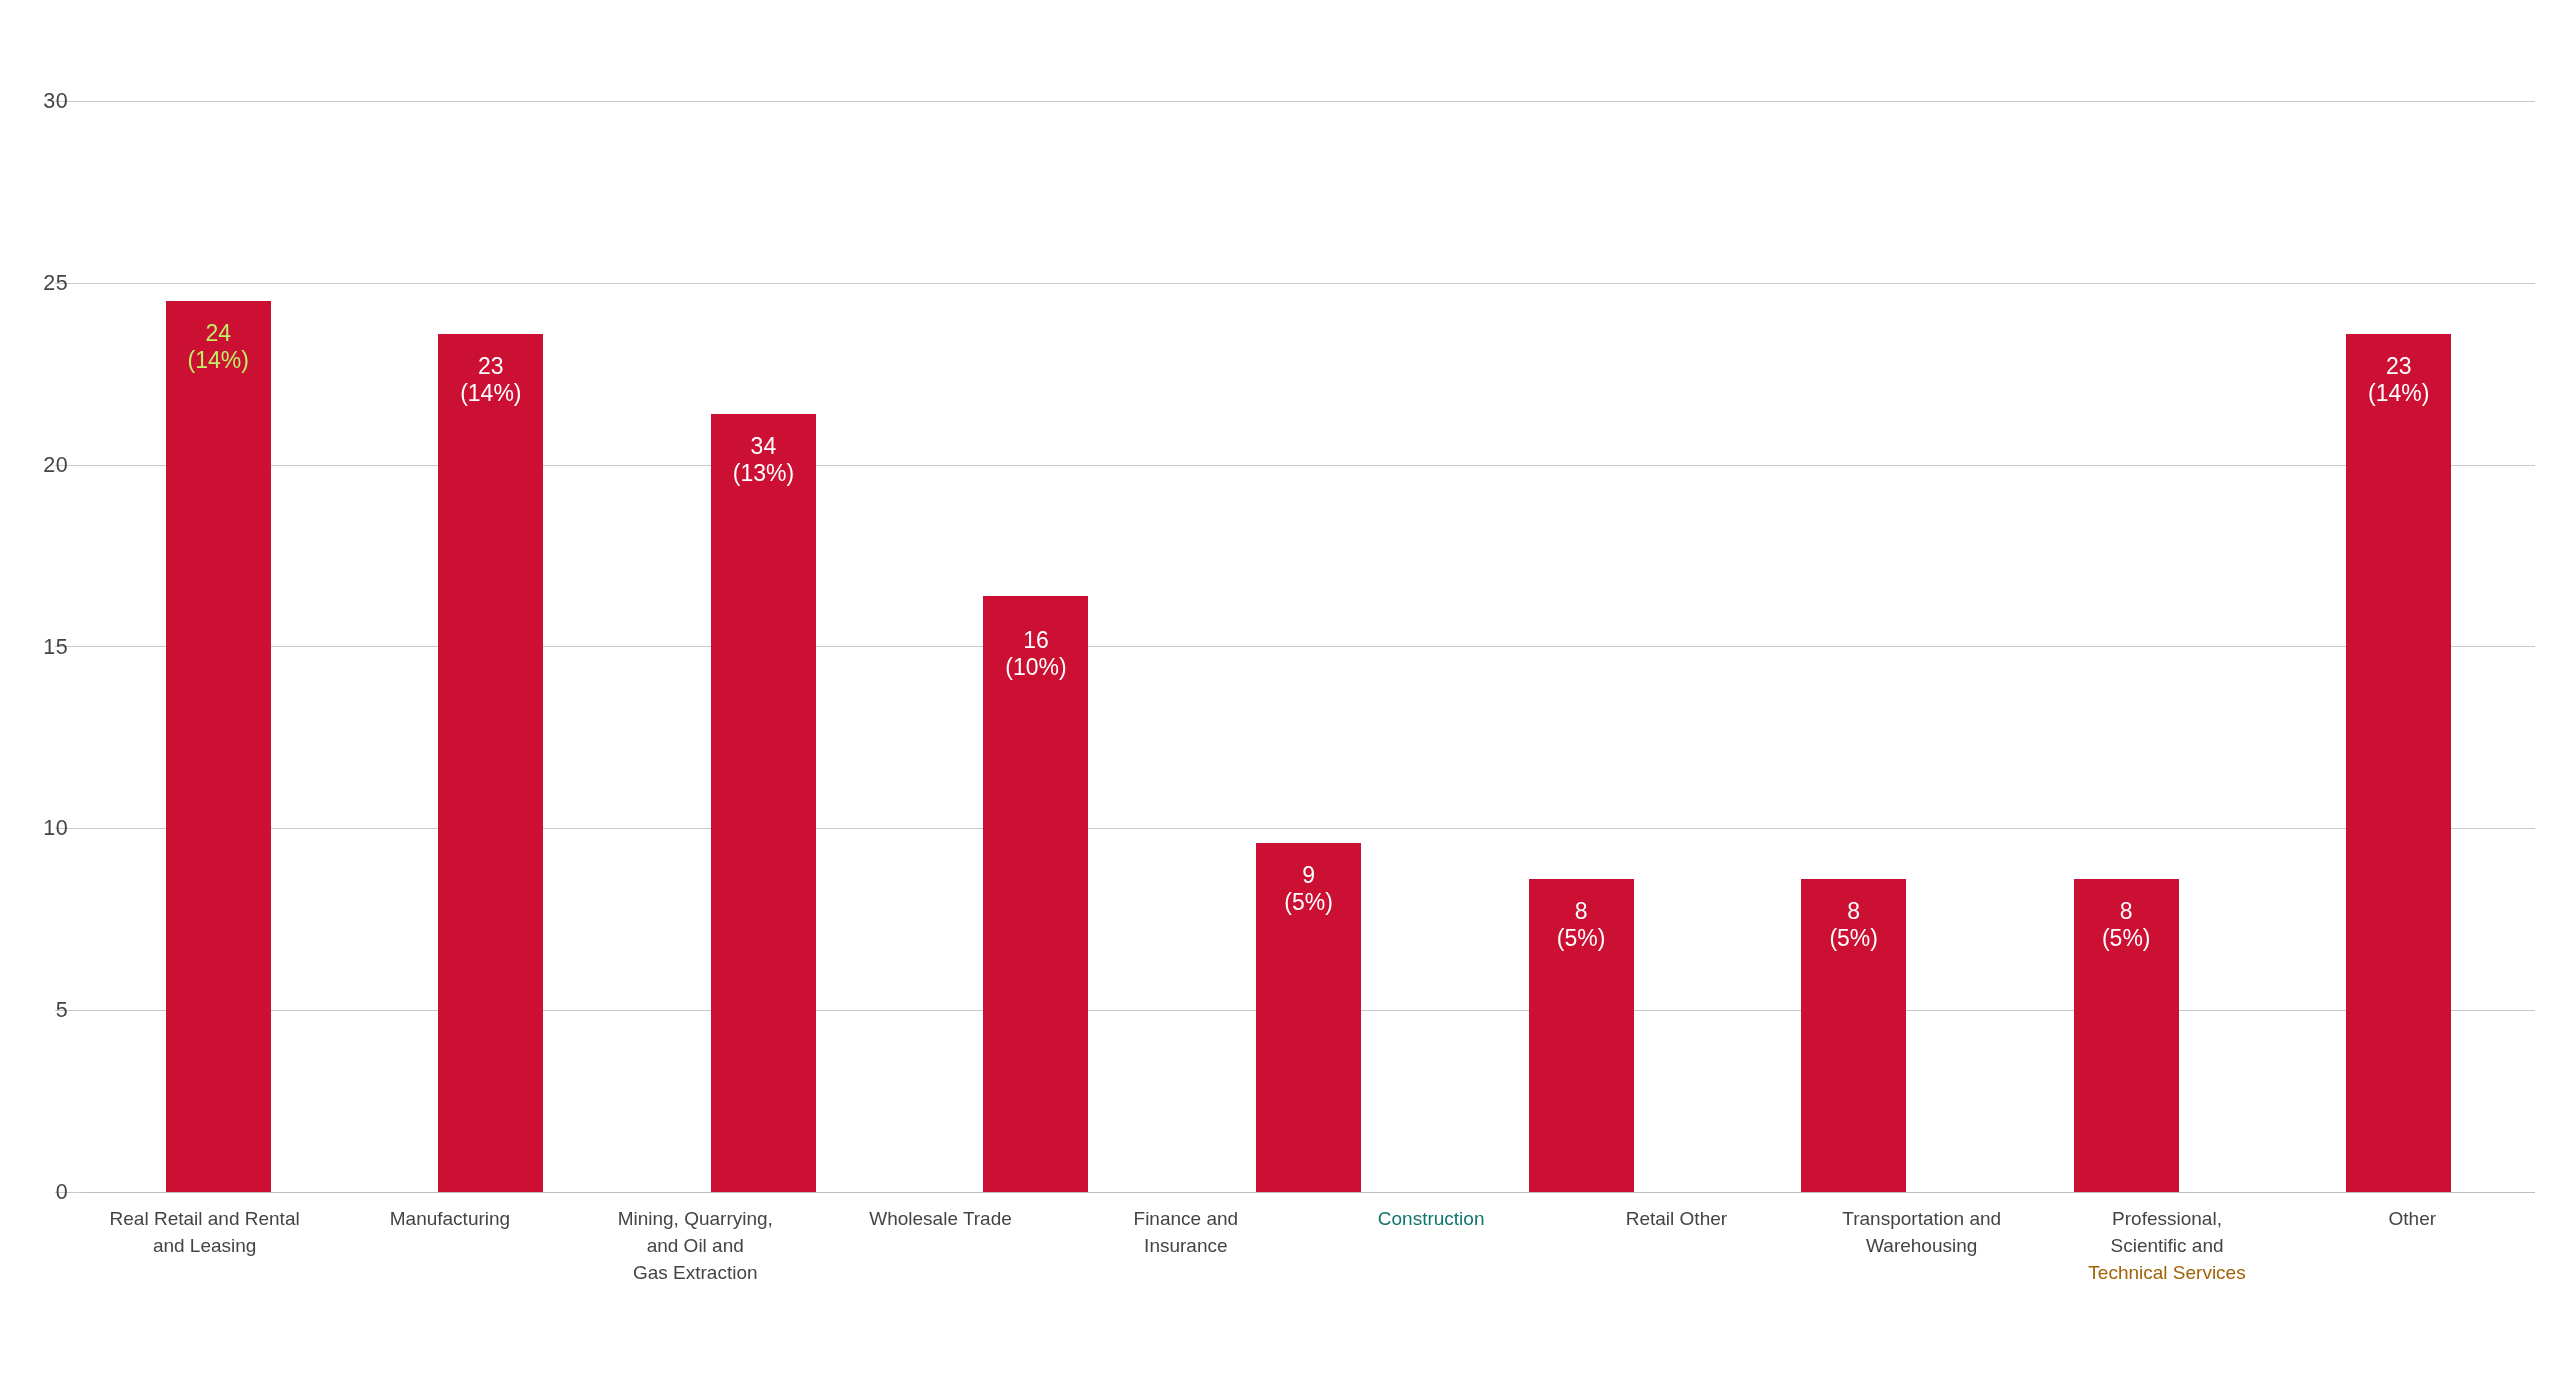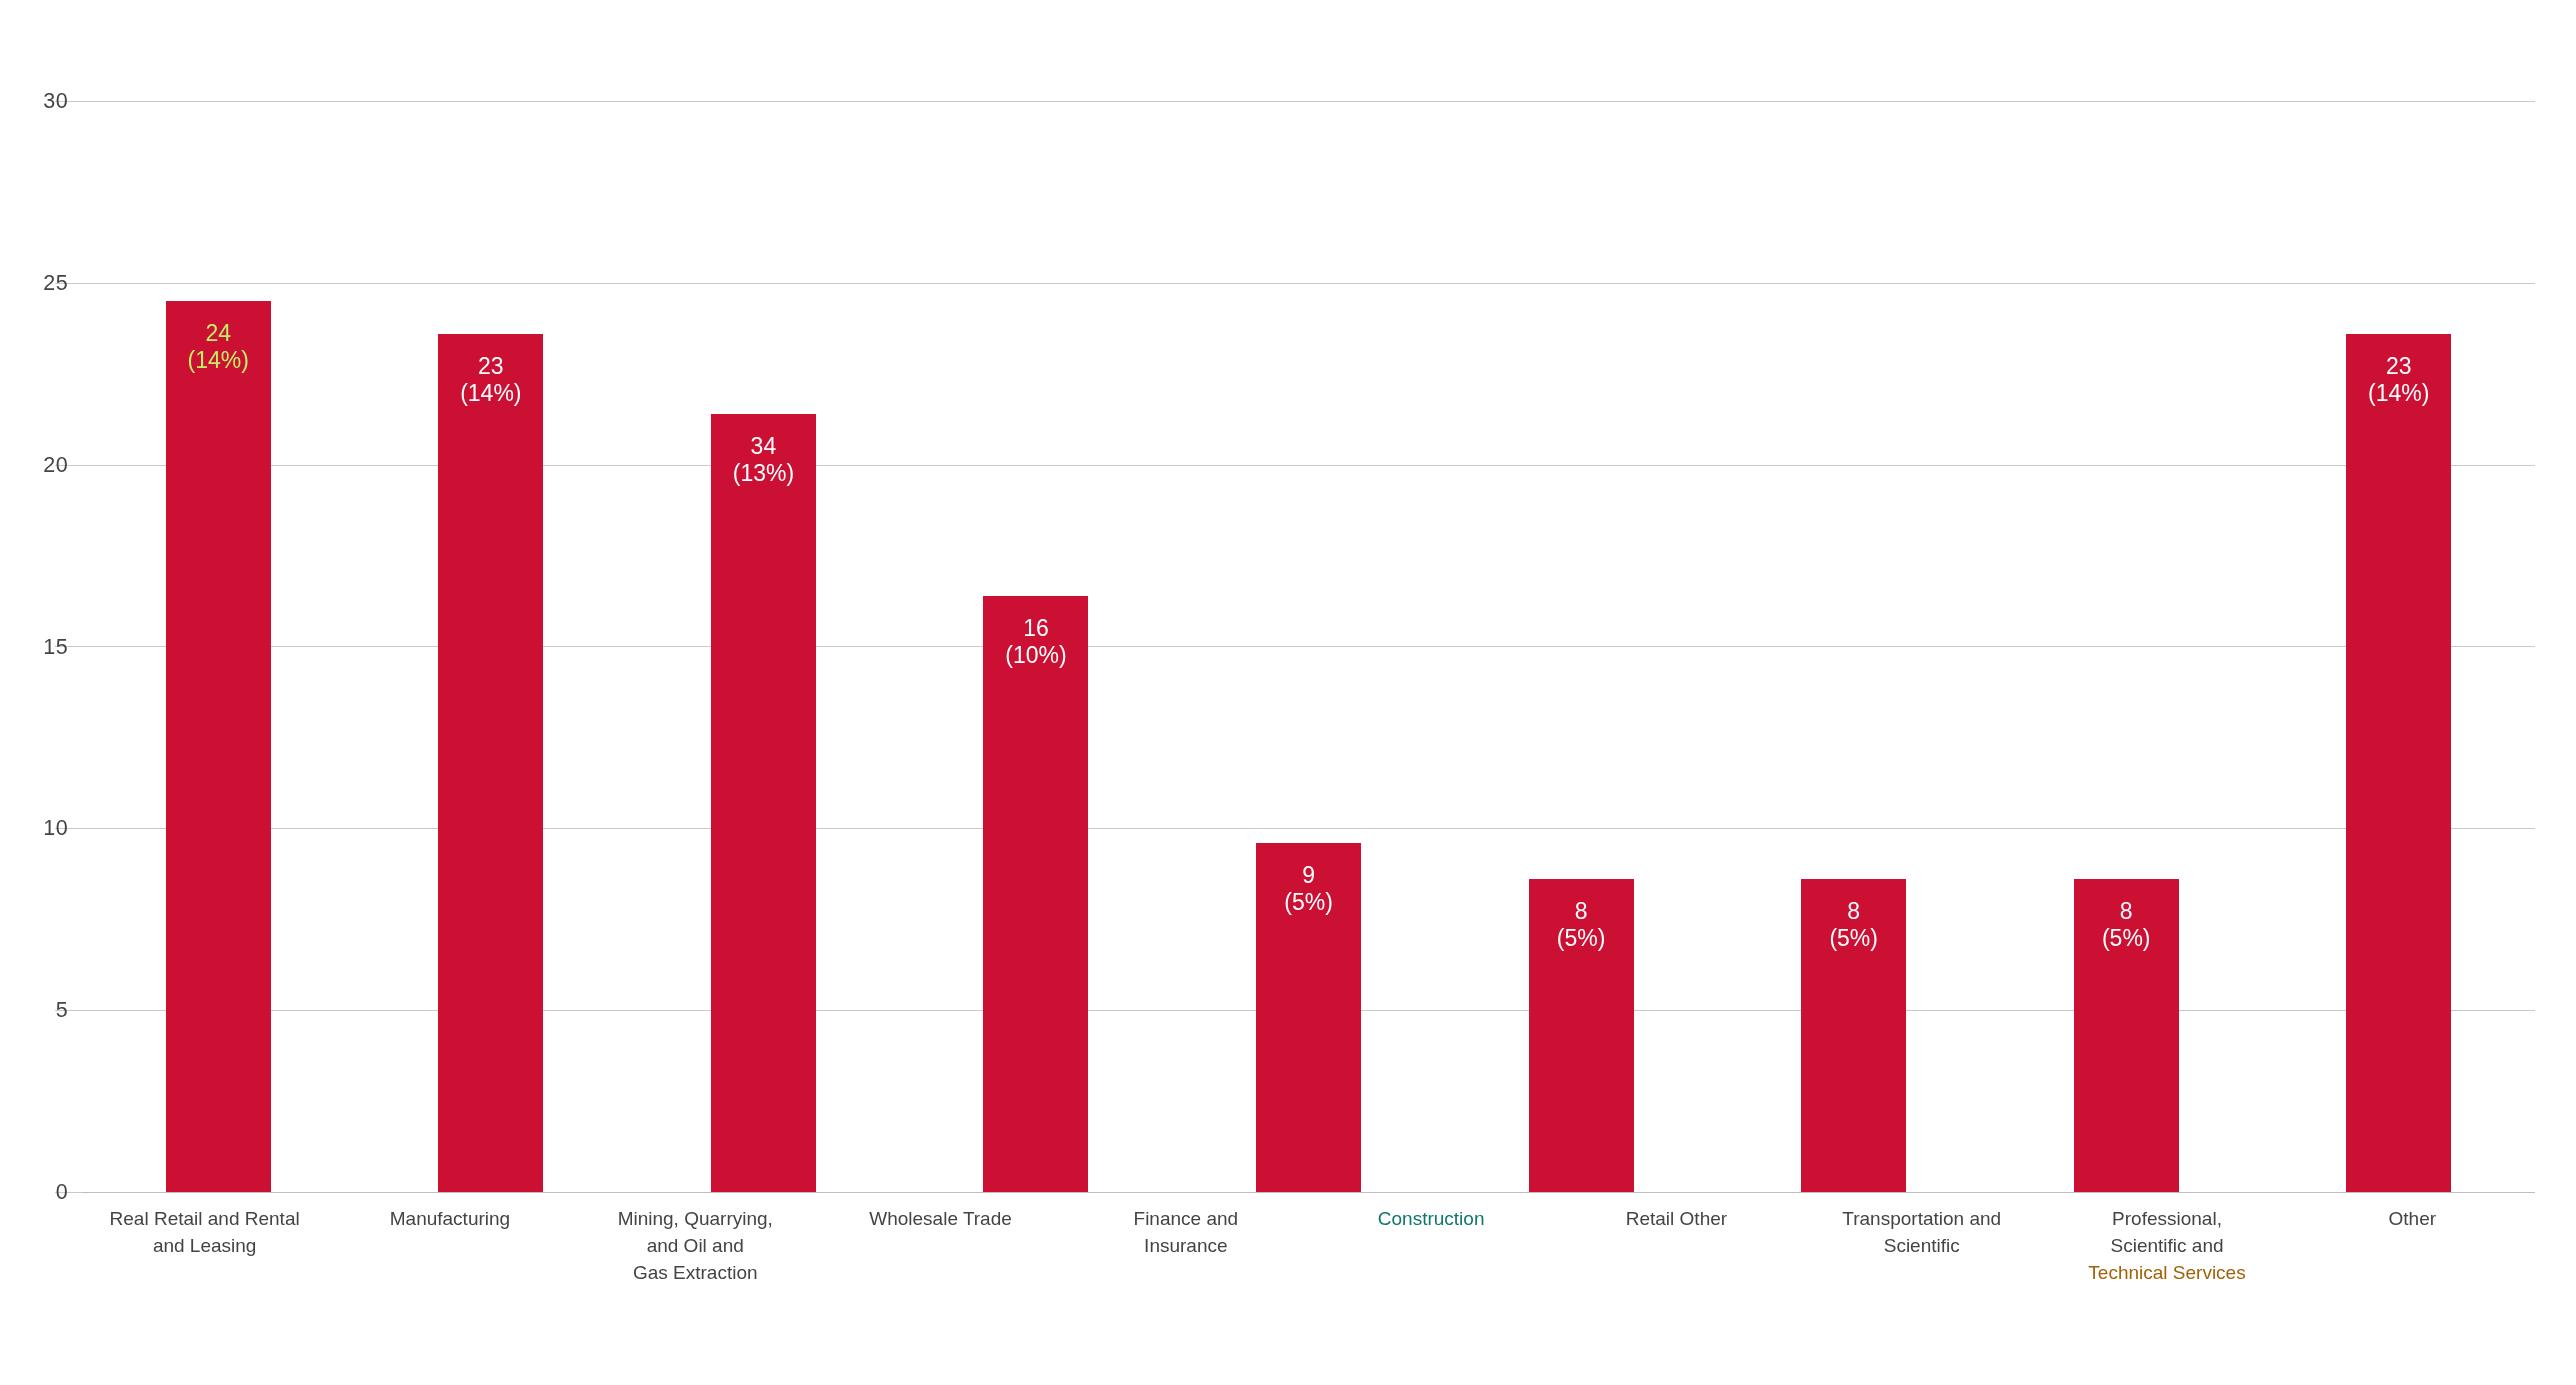--- a/index.html
+++ b/index.html
@@ -183,21 +183,21 @@
       <div class="bar-slot">
         <div class="bar" title="Wholesale Trade" style="height: 778px; background: rgb(204, 16, 52);">
           <div class="bar-label" style="color: rgb(255, 255, 255);">
             <div>34</div>
             <div>(13%)</div>
           </div>
         </div>
       </div>
       <div class="bar-slot">
         <div class="bar" title="Finance and Insurance" style="height: 596px; background: rgb(204, 16, 52);">
-          <div class="bar-label" style="color: rgb(255, 255, 255);">
+          <div class="bar-label" style="color: rgb(255, 255, 255); margin-top: 12px;">
             <div>16</div>
             <div>(10%)</div>
           </div>
         </div>
       </div>
       <div class="bar-slot">
         <div class="bar" title="Construction" style="height: 349px; background: rgb(204, 16, 52);">
           <div class="bar-label" style="color: rgb(255, 255, 255);">
             <div>9</div>
             <div>(5%)</div>
@@ -259,21 +259,21 @@
         <span class="cat-label" style="color: rgb(68, 68, 68);">Insurance</span>
       </div>
       <div class="cat-slot">
         <span class="cat-label" style="color: #0f766e;">Construction</span>
       </div>
       <div class="cat-slot">
         <span class="cat-label" style="color: rgb(68, 68, 68);">Retail Other</span>
       </div>
       <div class="cat-slot">
         <span class="cat-label" style="color: rgb(68, 68, 68);">Transportation and</span>
-        <span class="cat-label" style="color: rgb(68, 68, 68);">Scientific</span>
+        <span class="cat-label" style="color: rgb(68, 68, 68);">Warehousing</span>
       </div>
       <div class="cat-slot">
         <span class="cat-label" style="color: rgb(68, 68, 68);">Professional,</span>
         <span class="cat-label" style="color: rgb(68, 68, 68);">Scientific and</span>
         <span class="cat-label" style="color: #a16207;">Technical Services</span>
       </div>
       <div class="cat-slot">
         <span class="cat-label" style="color: rgb(68, 68, 68);">Other</span>
       </div>
     </div>

